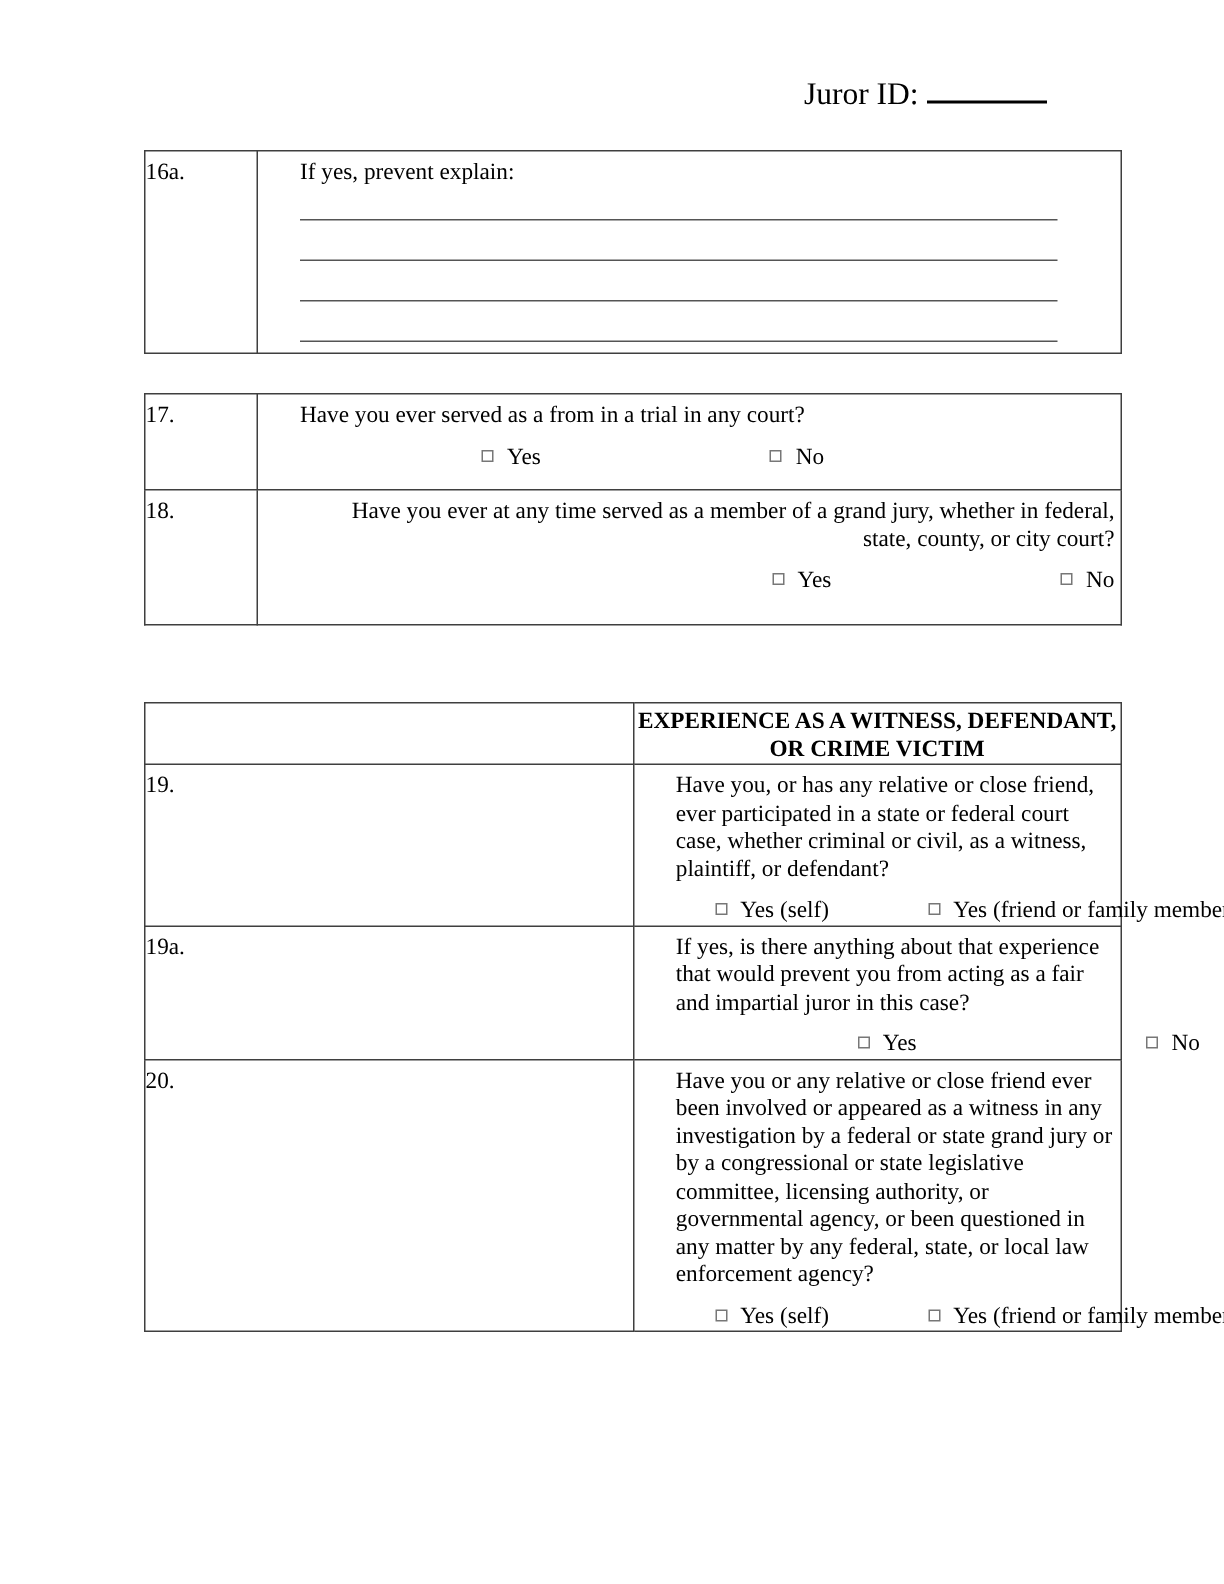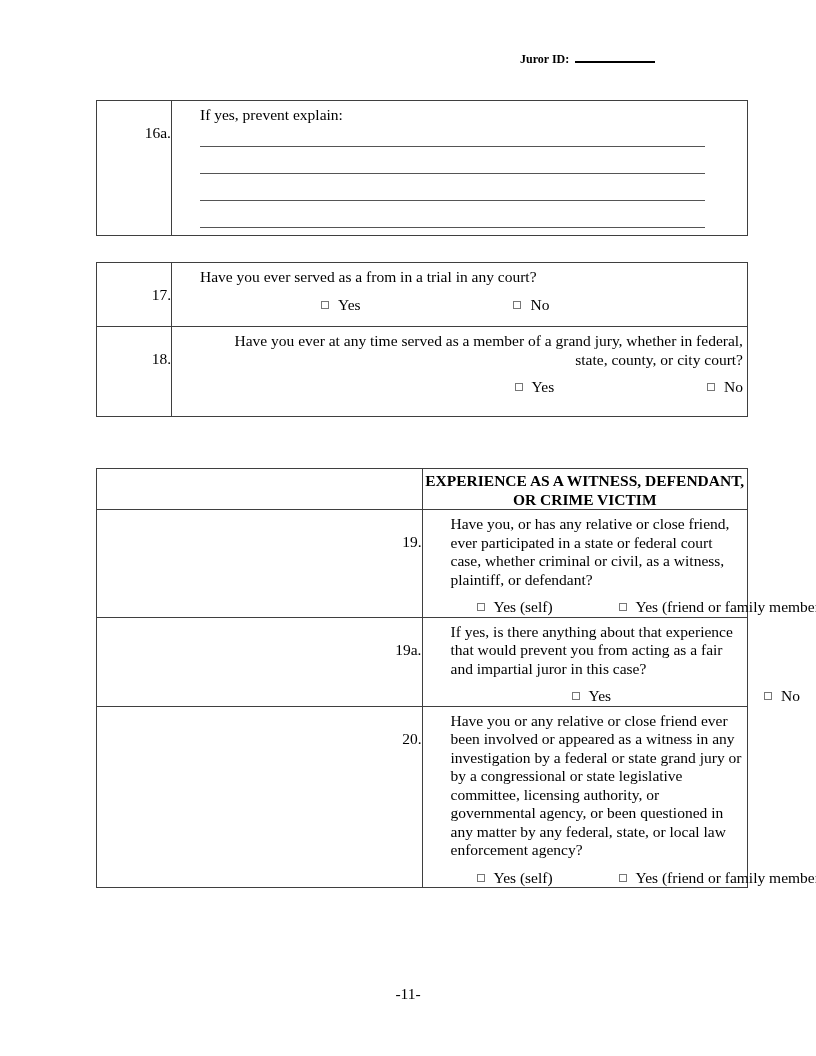--- a/index.html
+++ b/index.html
@@ -8,37 +8,37 @@
     width:816px; height:1056px;
     font-family:"Liberation Serif", serif;
     color:#000;
     position:relative;
     overflow:hidden;
   }
   .page { position:absolute; top:0; left:0; width:816px; height:1056px; }
 
   
   .juror-id-line {
-    position:absolute; top:50px; left:520px;
-    font-weight:bold; font-size:12px; white-space:nowrap;
+    position:absolute; top:50px; left:536px;
+    font-weight:normal; font-size:21px; white-space:nowrap;
   }
   .id-blank {
     display:inline-block; width:80px; height:13px;
     border-bottom:2px solid #000; margin-left:6px;
   }
 
   
   table.tbl {
     position:absolute; left:96px; width:652px;
     border-collapse:collapse; table-layout:fixed;
     font-size:15.5px; line-height:18.5px;
   }
   .tbl td { border:1px solid #3f3f3f; vertical-align:top; }
   .tbl td.num {
-    width:75px; text-align:right; padding-top:23px;
+    width:75px; text-align:left; padding-top:5px;
   }
   .tbl td.q { padding:5px 4px 0 28px; }
   .tbl td.hdr {
     font-weight:bold; text-align:center; padding:3px 0 0 0;
     height:26px;
   }
   .t1 { top:100px; }
   .t2 { top:262px; }
   .t3 { top:468px; }
 
@@ -161,15 +161,14 @@
         <div class="opts opts-3">
           <span class="opt"><span class="cb"></span><span>Yes (self)</span></span>
           <span class="opt"><span class="cb"></span><span>Yes (friend or family member)</span></span>
           
         </div>
       </td>
     </tr>
   </tbody>
     </table>
 
-  <div class="page-number">-11-</div>
 
 </div>
 
 </body></html>

